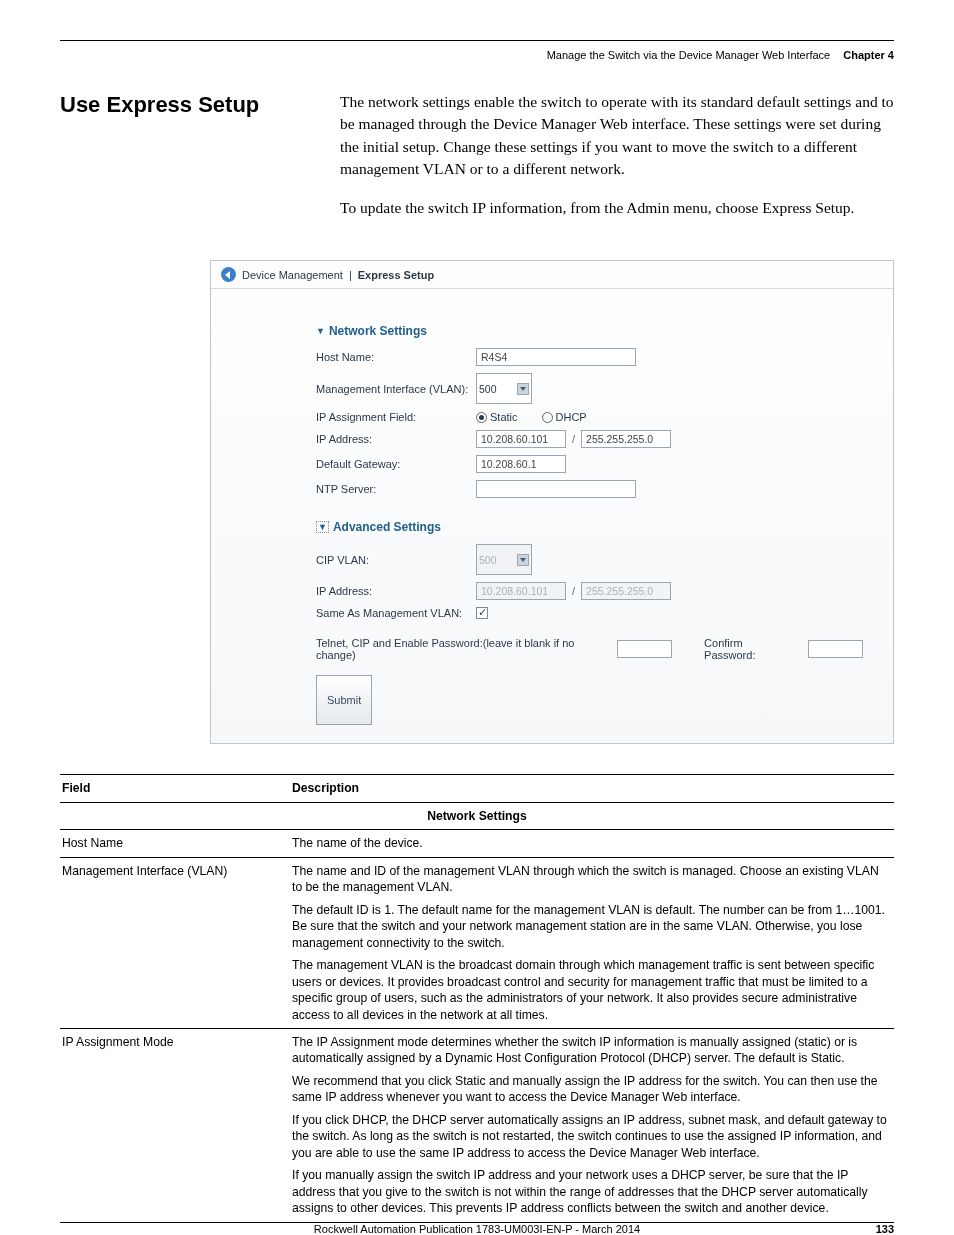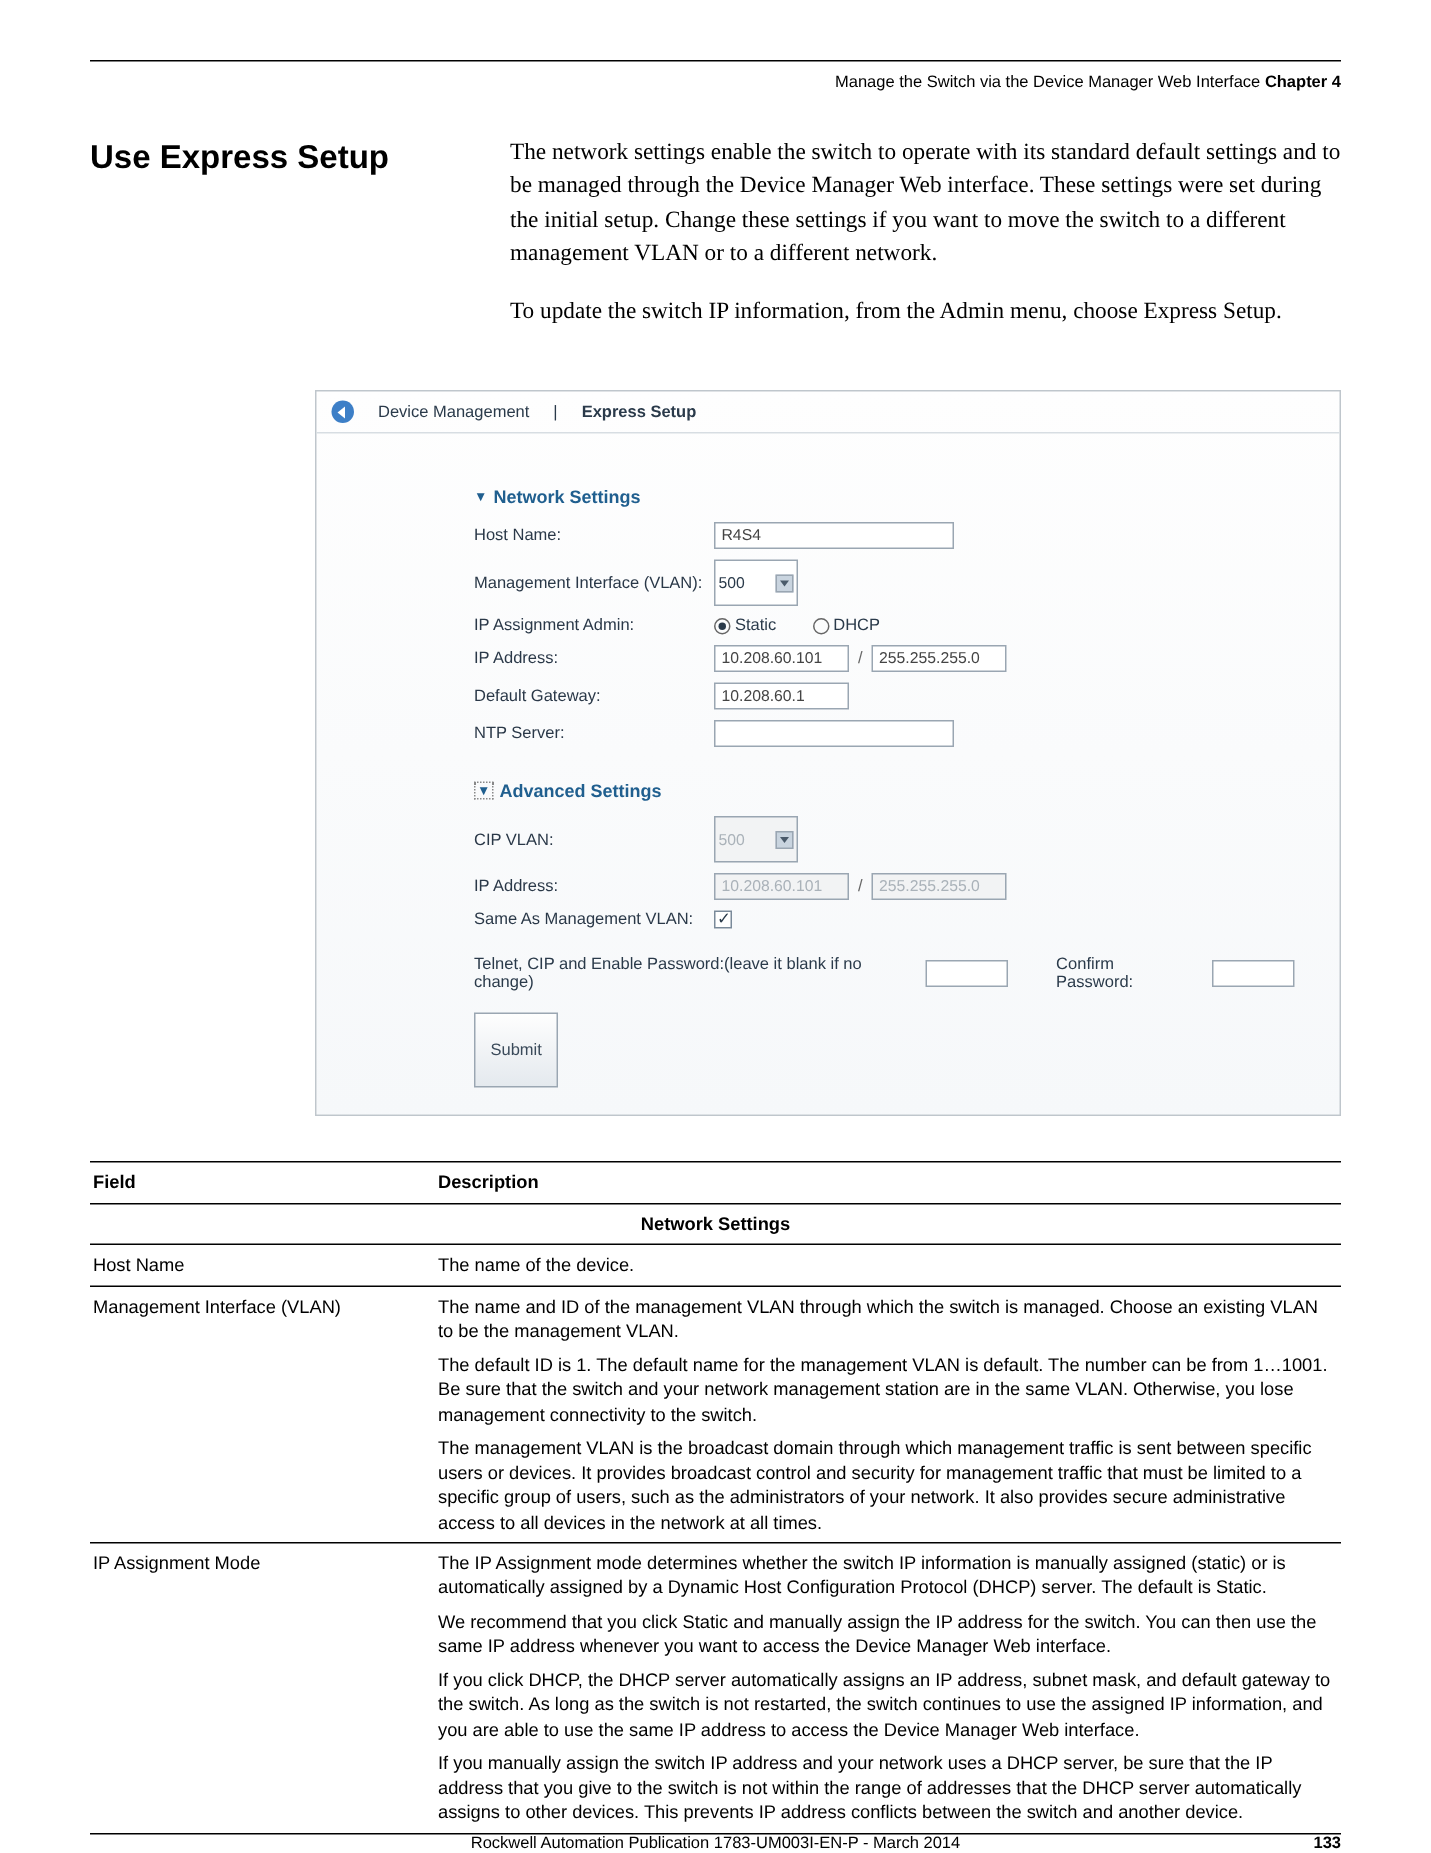--- a/index.html
+++ b/index.html
@@ -14,21 +14,21 @@
   .header-line {
     border-top: 1px solid #000;
     margin-bottom: 8px;
   }
   .running-header {
     text-align: right;
     font-family: 'Myriad Pro', Arial, sans-serif;
     font-size: 11px;
     margin-bottom: 30px;
   }
-  .running-header .chapter { font-weight: bold; }
+  .running-header .chapter { font-weight: bold; margin-left: 10px; }
   .main-content { display: flex; gap: 30px; margin-bottom: 25px; }
   .section-title {
     font-family: 'Myriad Pro', Arial, sans-serif;
     font-weight: bold;
     font-size: 22px;
     width: 250px;
     line-height: 1.25;
   }
   .body-text { flex: 1; font-size: 15.5px; line-height: 1.45; }
   .body-text p { margin-bottom: 16px; }
@@ -39,21 +39,21 @@
     background: linear-gradient(#fefefe, #f6f8fa);
     margin: 10px 0 30px 150px;
     font-family: Arial, sans-serif;
     font-size: 11px;
     color: #2a3a4a;
   }
   .panel-top {
     padding: 6px 10px;
     display: flex;
     align-items: center;
-    gap: 16px;
+    gap: 6px;
     border-bottom: 1px solid #d7dde2;
   }
   .back-icon {
     width: 15px; height: 15px;
     border-radius: 50%;
     background: #3d7fc7;
     position: relative;
     display: inline-block;
   }
   .back-icon::before {
@@ -190,21 +190,21 @@
       <input class="txt w1" value="R4S4" style="">
     </div>
     <div class="form-row">
       <label>Management Interface (VLAN):</label>
       <span class="sel">
           <span>500</span>
           <span class="caret"></span>
         </span>
     </div>
     <div class="form-row">
-      <label>IP Assignment Admin:</label>
+      <label>IP Assignment Field:</label>
       <span class="radio on"></span>
         <span style="margin-right:24px;">Static</span>
       <span class="radio"></span>
         <span>DHCP</span>
     </div>
     <div class="form-row">
       <label>IP Address:</label>
       <input class="txt w2" value="10.208.60.101" style="">
       <span class="slash">/</span>
       <input class="txt w2" value="255.255.255.0" style="">

